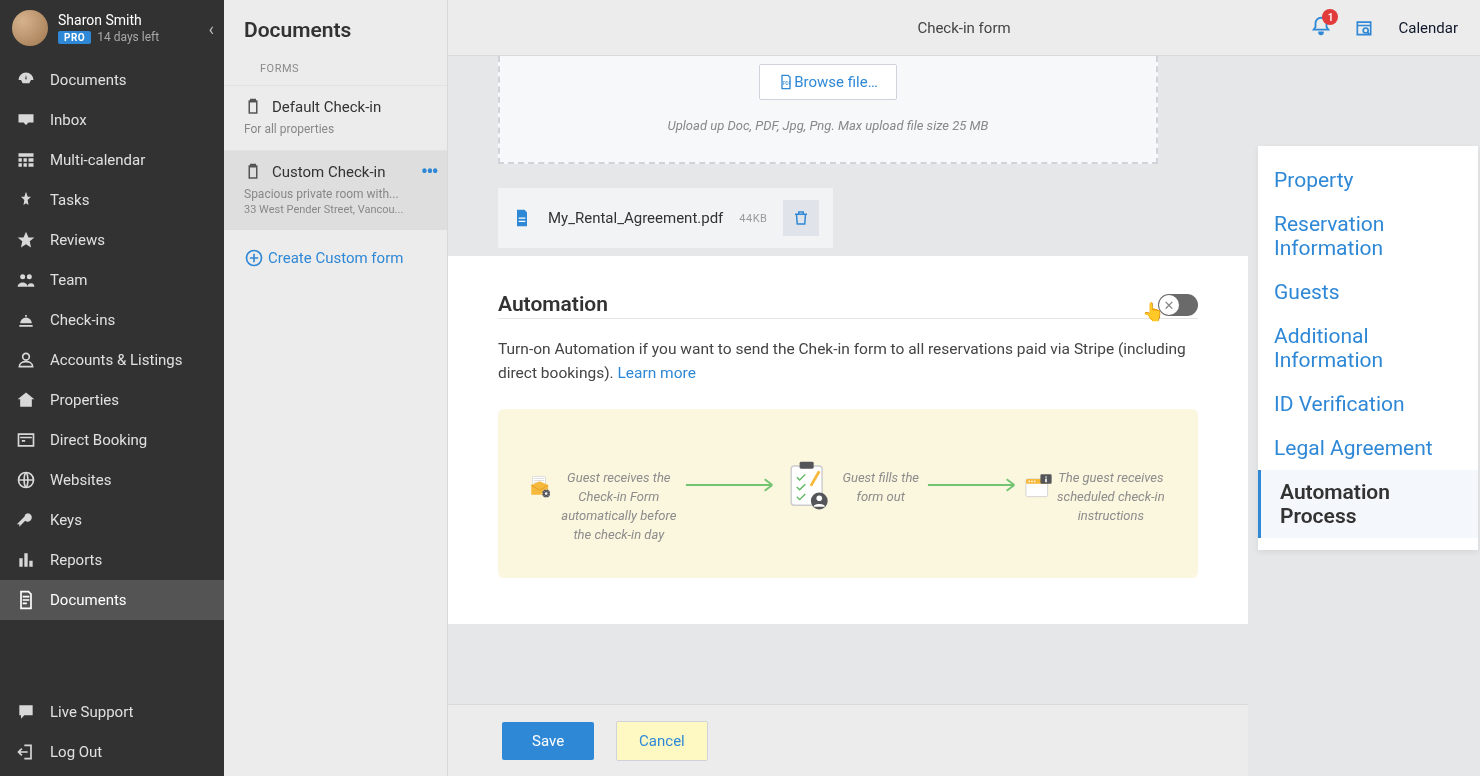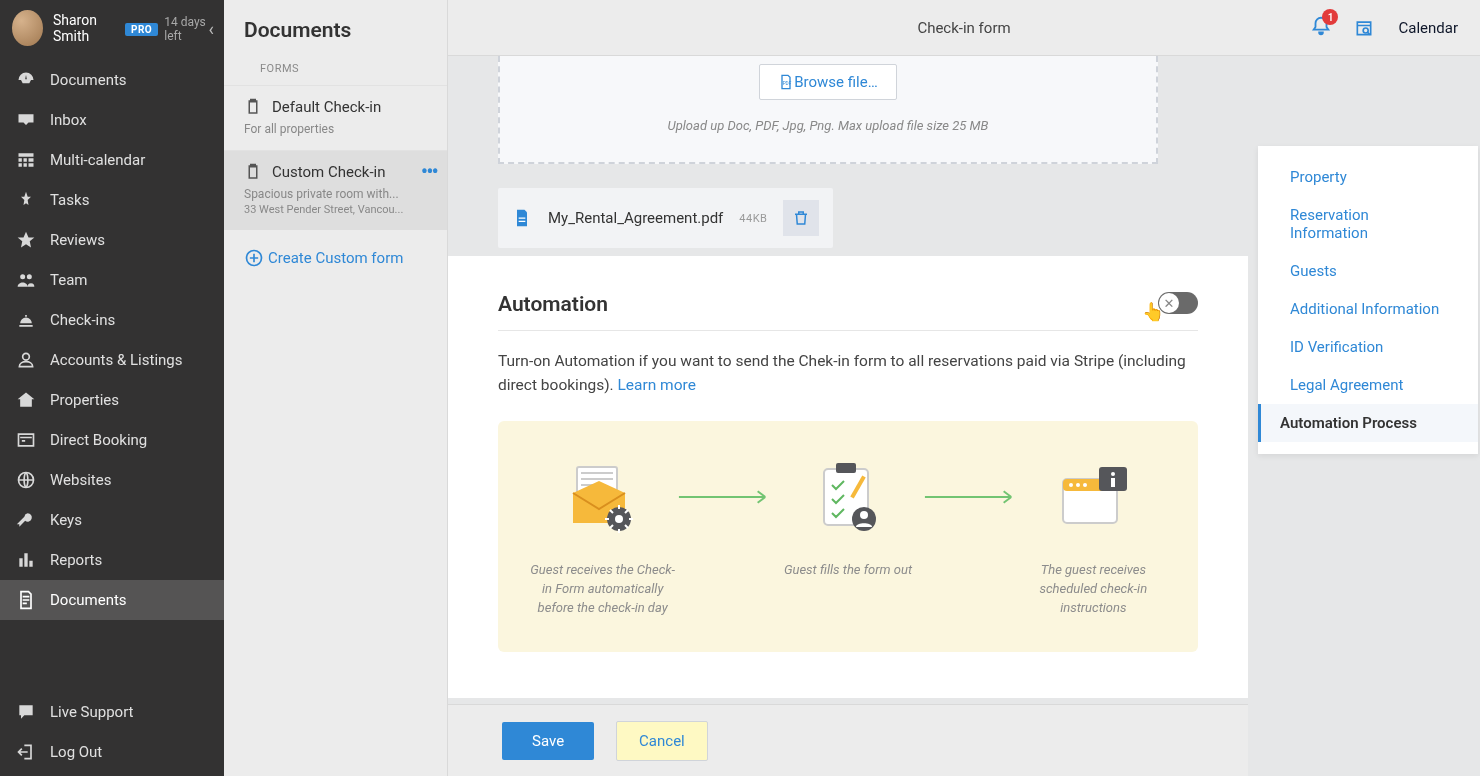--- a/index.html
+++ b/index.html
@@ -1,20 +1,20 @@
 <!DOCTYPE html>
 <html><head>
 <meta charset="utf-8">
 <style>
 *{box-sizing:border-box;margin:0;padding:0;font-family:-apple-system,BlinkMacSystemFont,"Segoe UI",Roboto,Helvetica,Arial,sans-serif}
 body{width:1480px;height:776px;overflow:hidden;background:#e6e7e8;position:relative}
 .sidebar{position:absolute;left:0;top:0;width:224px;height:776px;background:#333232;color:#ddd}
 .user-block{display:flex;align-items:center;gap:10px;padding:10px 12px;height:56px;position:relative}
 .avatar{width:36px;height:36px;border-radius:50%;background:radial-gradient(circle at 30% 30%,#d6b28c,#a07850)}
-.user-meta{display:flex;flex-direction:row}
+.user-meta{display:flex;flex-direction:column}
 .user-name{font-size:14px;color:#fff}
 .user-sub{display:flex;align-items:center;gap:6px;margin-top:2px}
 .pro-badge{background:#2f88d6;color:#fff;font-size:10px;font-weight:700;padding:1px 6px;border-radius:2px;letter-spacing:.5px}
 .days-left{font-size:12px;color:#a8a8a8}
 .collapse-chevron{position:absolute;right:10px;top:18px;color:#bbb;font-size:18px}
 .nav-items{display:flex;flex-direction:column;padding-top:4px}
 .nav-item{display:flex;align-items:center;gap:14px;padding:0 16px;height:40px;font-size:15px;color:#e0e0e0;cursor:pointer}
 .nav-item.active{background:#555454;color:#fff}
 .nav-bottom{position:absolute;bottom:0;left:0;right:0;padding-bottom:4px}
 .nav-icon{width:20px;height:20px;display:flex;align-items:center;justify-content:center}
@@ -44,37 +44,37 @@
 .upload-zone{position:absolute;left:50px;top:0;width:660px;height:108px;border:2px dashed #cfd3da;border-top:none;background:#f7f8fa;display:flex;flex-direction:column;align-items:center;justify-content:flex-start;padding-top:4px}
 .browse-btn{display:flex;align-items:center;border:1px solid #d0d4da;background:#fff;padding:8px 18px;border-radius:2px;color:#2f88d6;font-size:15px;margin-top:4px;cursor:pointer}
 .upload-hint{font-size:13px;color:#888;margin-top:18px;font-style:italic}
 .file-chip{position:absolute;left:50px;top:132px;display:flex;align-items:center;gap:16px;background:#f2f3f5;padding:12px 14px;border-radius:2px}
 .file-chip .fname{font-size:15px;color:#333}
 .file-chip .fsize{font-size:11px;color:#9a9a9a;letter-spacing:.5px}
 .del-btn{background:#e0e3ea;width:36px;height:36px;display:flex;align-items:center;justify-content:center;cursor:pointer}
 .del-btn svg{width:18px;height:18px;fill:#2f88d6}
 .file-ico{width:20px;height:24px}
 .section-auto{position:absolute;left:0px;top:200px;width:800px;background:#fff;padding:36px 50px 46px}
-.section-head{display:flex;align-items:flex-start;justify-content:space-between;border-bottom:1px solid #e6e6e6;padding-bottom:14px}
+.section-head{display:flex;align-items:flex-end;justify-content:space-between;border-bottom:1px solid #e6e6e6;padding-bottom:2px}
 .section-title{font-size:21px;font-weight:600;color:#333}
 .toggle{width:40px;height:22px;background:#6a6a6a;border-radius:20px;position:relative;cursor:pointer}
 .toggle-knob{position:absolute;left:1px;top:1px;width:20px;height:20px;border-radius:50%;background:#fff;display:flex;align-items:center;justify-content:center;color:#888;font-size:13px}
 .cursor-hand{position:absolute;left:694px;top:245px;font-size:18px;pointer-events:none}
 .auto-desc{font-size:15.5px;color:#444;margin-top:18px;line-height:1.55}
 .auto-desc a{color:#2f88d6;text-decoration:none}
 .flow-box{margin-top:24px;background:#fbf6de;border-radius:6px;padding:38px 30px 34px;display:flex;align-items:flex-start;justify-content:space-between}
-.flow-step{display:flex;flex-direction:column;align-items:center;width:180px}
+.flow-step{display:flex;flex-direction:row;width:180px}
 .flow-cap{text-align:center;font-size:13px;color:#8c8c8c;font-style:italic;margin-top:22px;line-height:1.45}
 .flow-arrow{margin-top:30px;display:flex;align-items:center}
 .flow-arrow svg{width:96px;height:16px}
 .footer-bar{position:absolute;left:0;bottom:0;width:800px;height:72px;background:#ececec;display:flex;align-items:center;gap:22px;padding-left:54px;border-top:1px solid #d9d9d9}
 .btn-save{background:#2f88d6;color:#fff;border:none;padding:10px 30px;font-size:15px;border-radius:2px;cursor:pointer}
 .btn-cancel{background:#fef9c3;color:#2f88d6;border:1px solid #d0d4da;padding:10px 22px;font-size:15px;border-radius:2px;cursor:pointer}
 .right-nav{position:absolute;left:810px;top:90px;width:220px;background:#fff;box-shadow:0 2px 6px rgba(0,0,0,.08);padding:12px 0}
-.right-nav-item{padding:10px 32px;font-size:15px;color:#2f88d6;cursor:pointer}
+.right-nav-item{padding:10px 16px;font-size:21px;color:#2f88d6;cursor:pointer}
 .right-nav-item.active{color:#333;font-weight:600;border-left:3px solid #2f88d6;background:#f4f7fb;padding-left:19px}
 .svg-flow{width:80px;height:80px}
 .clip-icon{width:18px;height:18px}
 </style>
 </head>
 <body>
 
 <div class="sidebar">
   <div class="user-block">
     <div class="avatar"></div>

